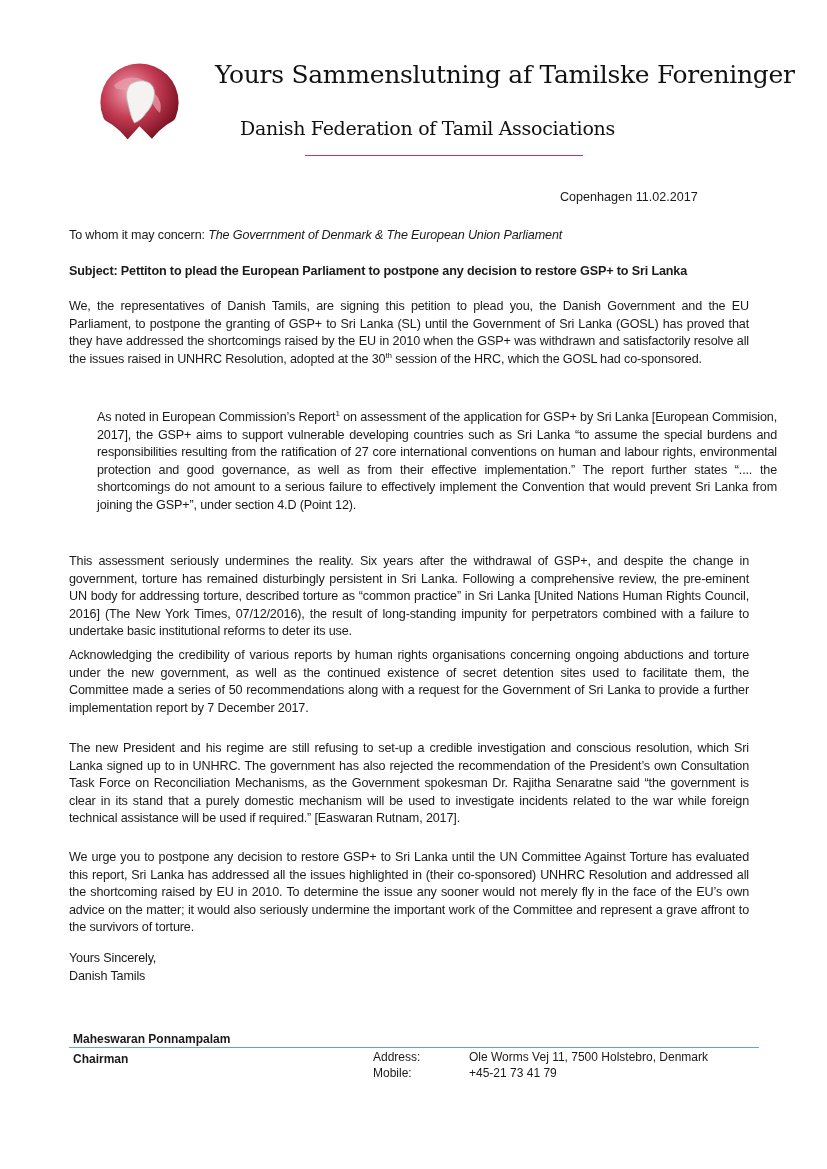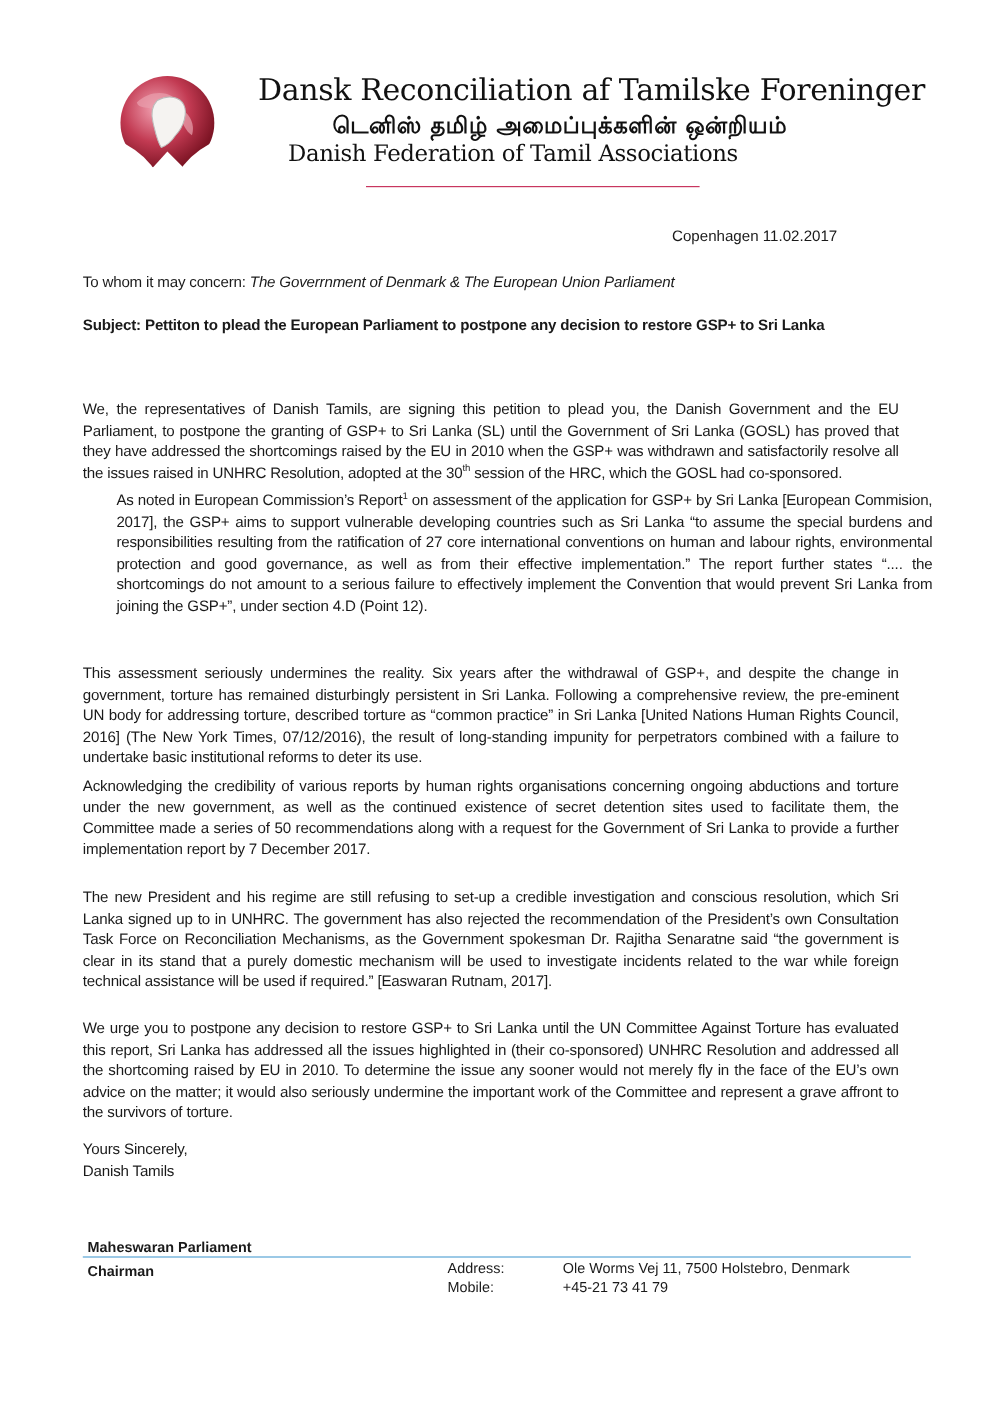--- a/index.html
+++ b/index.html
@@ -11,21 +11,21 @@
   .h-dk { left: 215px; top: 60px; font-size: 25px; letter-spacing: -0.3px; }
   .h-ta { left: 277px; top: 94px; font-size: 19px; font-weight: bold; letter-spacing: 0.5px; font-family: "DejaVu Sans", sans-serif; }
   .h-en { left: 240px; top: 117px; font-size: 19px; letter-spacing: -0.3px; text-align: center; }
   .header-rule { position: absolute; left: 305px; top: 155px; width: 278px; height: 1px; background: #c8365f; }
 
   .body-text { position: absolute; left: 69px; width: 680px; font-family: "Liberation Sans", sans-serif; font-size: 12.6px; line-height: 17.5px; text-align: justify; letter-spacing: -0.15px; }
   .date { position: absolute; left: 560px; top: 190px; width: 189px; text-align: left; font-family: "Liberation Sans", sans-serif; font-size: 12.6px; }
   .addressee { top: 227px; }
   .addressee .it { font-style: italic; }
   .subject { top: 263px; font-weight: bold; }
-  .p1 { top: 298px; margin-top: 35px; }
+  .p1 { top: 298px; }
   .p2 { top: 409px; margin-left: 28px; }
   .p3 { top: 537px; margin-top: 16px; }
   .p4 { top: 647px; }
   .p5 { top: 740px; }
   .p6 { top: 849px; }
   .closing { top: 950px; }
   sup { font-size: 8px; line-height: 0; }
 
   .sig-name { position: absolute; left: 73px; top: 1032px; font-family: "Liberation Sans", sans-serif; font-size: 12px; font-weight: bold; }
   .sig-rule { position: absolute; left: 69px; top: 1047px; width: 690px; height: 1px; background: #5aa6d6; }
@@ -49,22 +49,21 @@
     </defs>
     <circle cx="50" cy="50" r="46" fill="url(#g)"></circle>
     <path d="M20 30 C30 20 45 18 55 24 C48 30 40 28 34 36 C28 34 22 36 20 30 Z" fill="#e9a0ae" opacity="0.7"></path>
     <path d="M60 35 C70 38 78 50 74 62 C68 58 64 50 60 35 Z" fill="#f0b5c0" opacity="0.6"></path>
     <path d="M40 28 C50 22 62 24 66 32 C70 40 66 54 58 62 C54 68 50 72 44 74 C40 68 38 58 36 50 C34 42 34 34 40 28 Z" fill="#f5f3f1" stroke="#bbb" stroke-width="1"></path>
     <path d="M30 100 L50 78 L72 100 Z" fill="#ffffff"></path>
     <path d="M8 70 Q30 82 40 100 L0 100 Z" fill="#ffffff"></path>
     <path d="M92 70 Q70 82 60 100 L100 100 Z" fill="#ffffff"></path>
   </svg>
 
-  <div class="header-title h-dk">Dansk Reconciliation af Tamilske Foreninger</div>
-  <div class="header-title h-ta">டெனிஸ் தமிழ் அமைப்புக்களின் ஒன்றியம்</div>
+  <div class="header-title h-dk">Yours Sammenslutning af Tamilske Foreninger</div>
   <div class="header-title h-en">Danish Federation of Tamil Associations</div>
   <div class="header-rule"></div>
 
   <div class="date">Copenhagen 11.02.2017</div>
 
   <div class="body-text subject">Subject: Pettiton to plead the European Parliament to postpone any decision to restore GSP+ to Sri Lanka</div>
 
   <div class="body-text addressee">
     <span>To whom it may concern: </span><span class="it">The Goverrnment of Denmark &amp; The European Union Parliament</span>
   </div>
@@ -80,21 +79,21 @@
   <div class="body-text p3">This assessment seriously undermines the reality. Six years after the withdrawal of GSP+, and despite the change in government, torture has remained disturbingly persistent in Sri Lanka. Following a comprehensive review, the pre-eminent UN body for addressing torture, described torture as “common practice” in Sri Lanka [United Nations Human Rights Council, 2016] (The New York Times, 07/12/2016), the result of long-standing impunity for perpetrators combined with a failure to undertake basic institutional reforms to deter its use.</div>
   <div class="body-text p4">Acknowledging the credibility of various reports by human rights organisations concerning ongoing abductions and torture under the new government, as well as the continued existence of secret detention sites used to facilitate them, the Committee made a series of 50 recommendations along with a request for the Government of Sri Lanka to provide a further implementation report by 7 December 2017.</div>
   <div class="body-text p5">The new President and his regime are still refusing to set-up a credible investigation and conscious resolution, which Sri Lanka signed up to in UNHRC. The government has also rejected the recommendation of the President’s own Consultation Task Force on Reconciliation Mechanisms, as the Government spokesman Dr. Rajitha Senaratne said “the government is clear in its stand that a purely domestic mechanism will be used to investigate incidents related to the war while foreign technical assistance will be used if required.” [Easwaran Rutnam, 2017].</div>
   <div class="body-text p6">We urge you to postpone any decision to restore GSP+ to Sri Lanka until the UN Committee Against Torture has evaluated this report, Sri Lanka has addressed all the issues highlighted in (their co-sponsored) UNHRC Resolution and addressed all the shortcoming raised by EU in 2010. To determine the issue any sooner would not merely fly in the face of the EU’s own advice on the matter; it would also seriously undermine the important work of the Committee and represent a grave affront to the survivors of torture.</div>
 
   <div class="body-text closing">
     <div>Yours Sincerely,</div>
     <div>Danish Tamils</div>
   </div>
 
-  <div class="sig-name">Maheswaran Parliament</div>
+  <div class="sig-name">Maheswaran Ponnampalam</div>
   <div class="sig-rule"></div>
   <div class="sig-title">Chairman</div>
 
   <div class="contact">
     <div class="row">
       <span class="lbl">Address:</span>
       <span>Ole Worms Vej 11, 7500 Holstebro, Denmark</span>
     </div>
     <div class="row">
       <span class="lbl">Mobile:</span>

